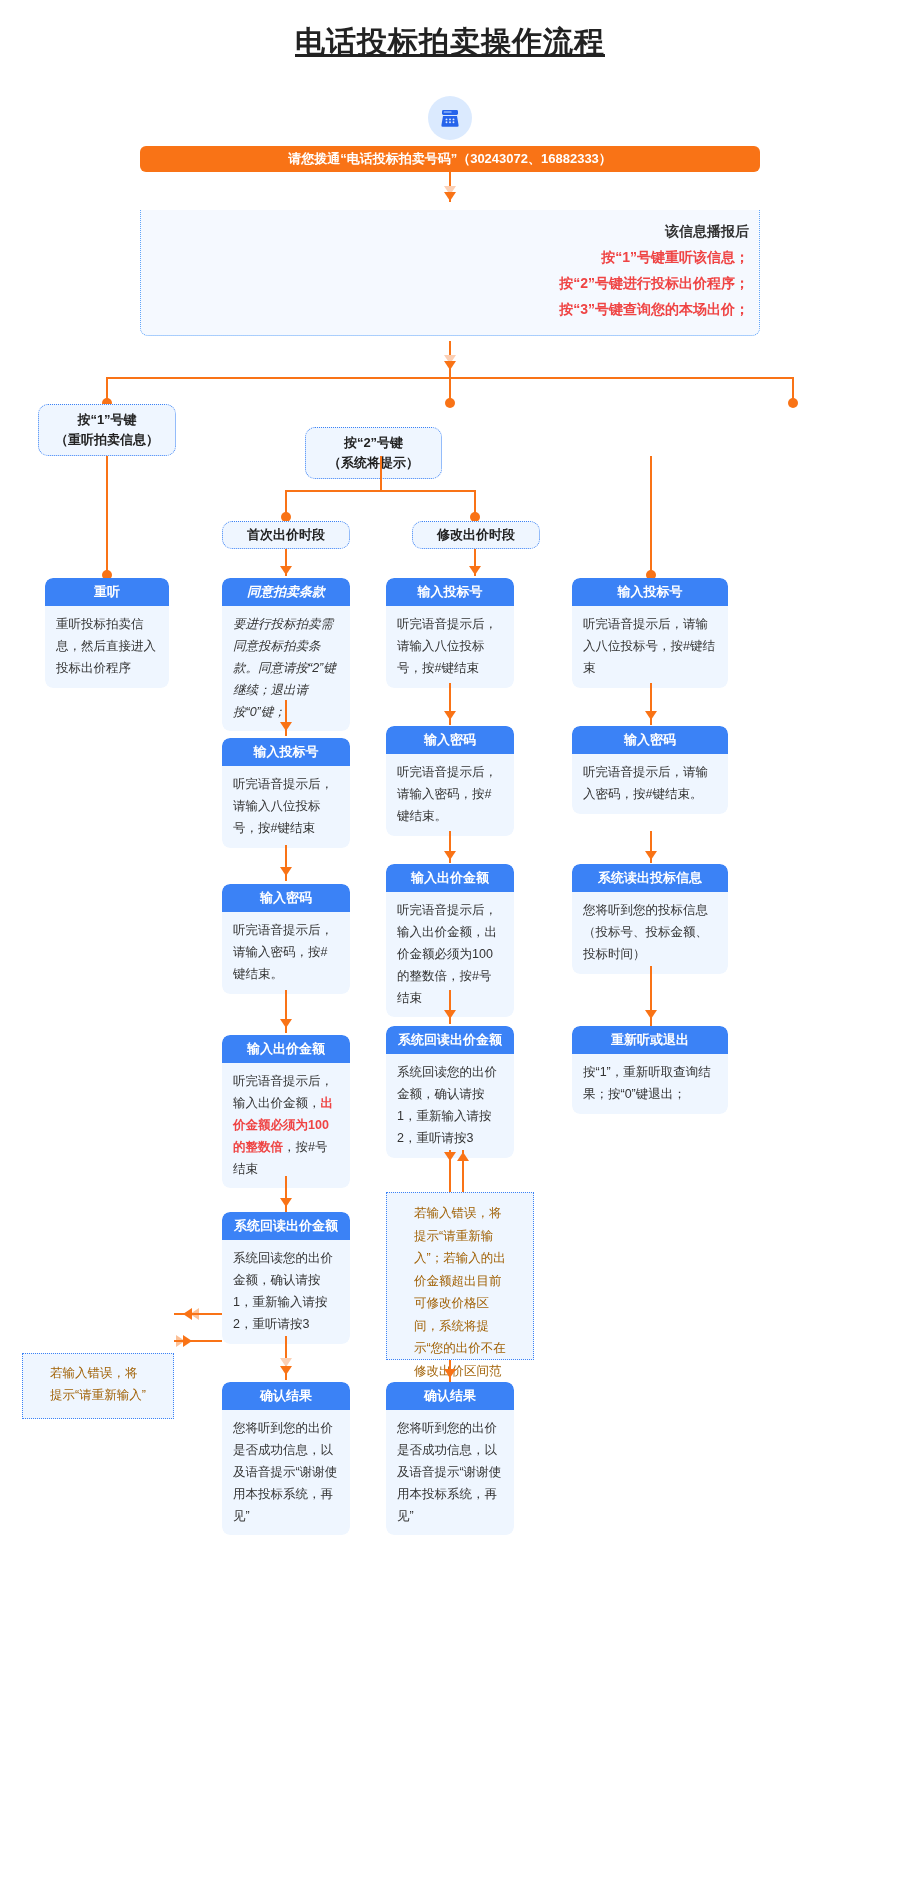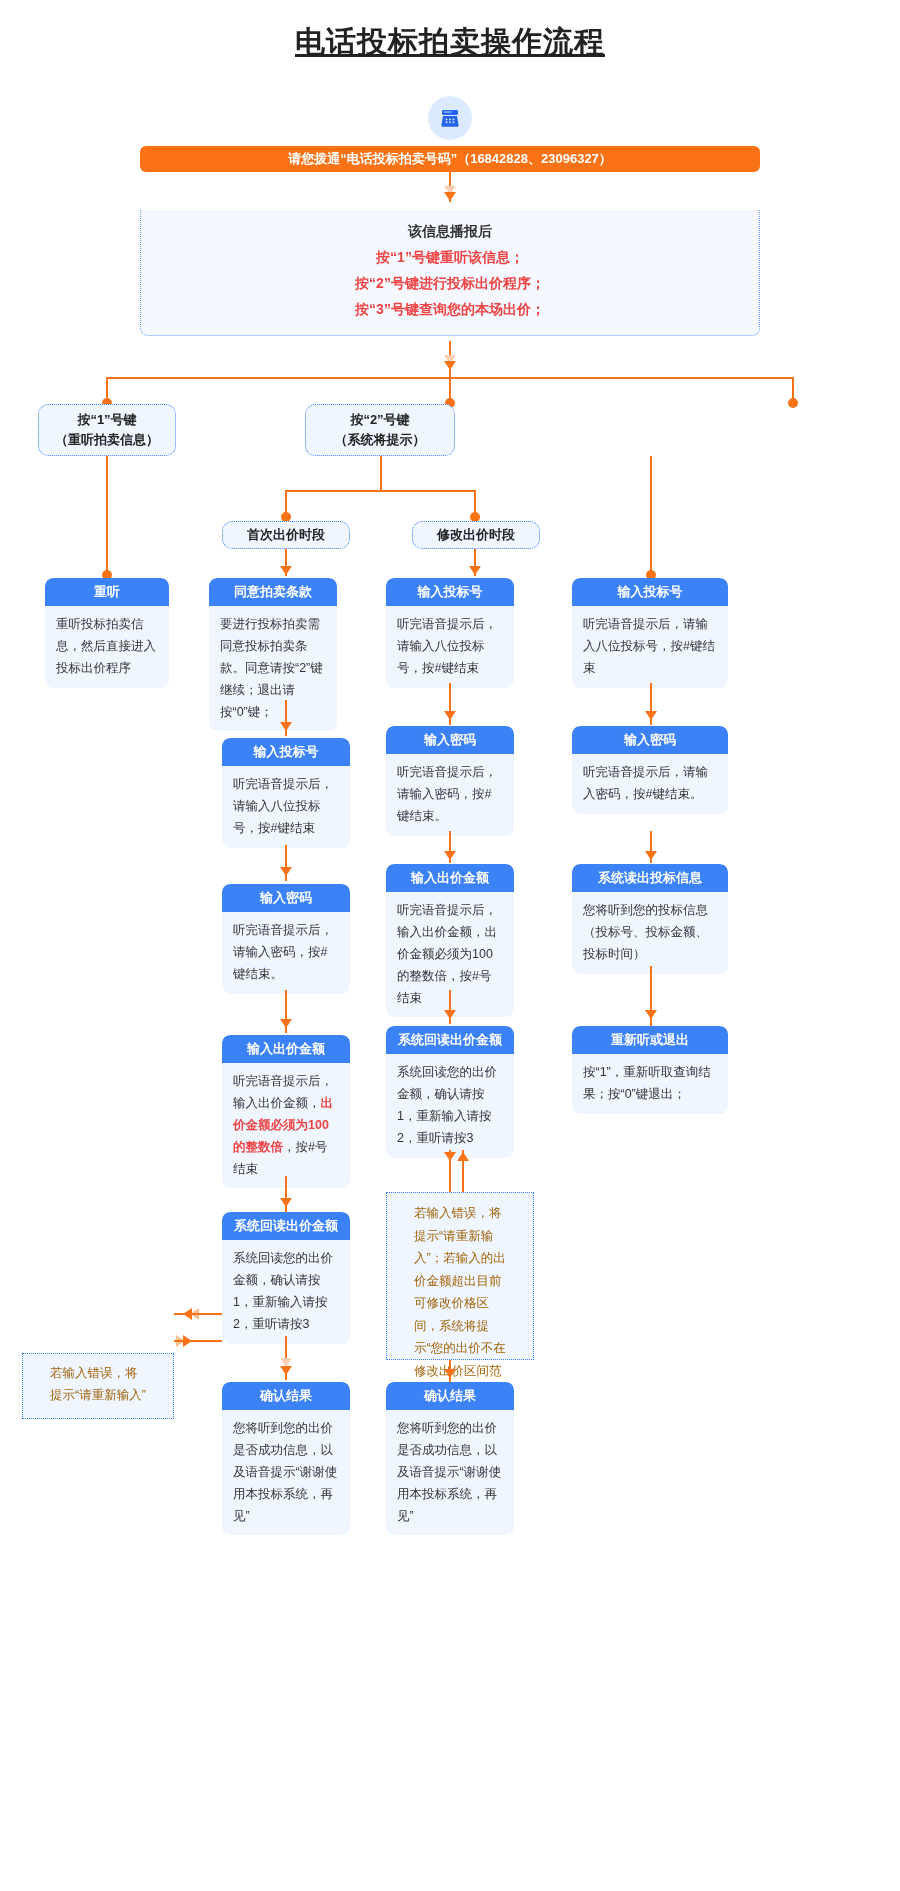--- a/index.html
+++ b/index.html
@@ -39,21 +39,21 @@
     background:#eff6ff;color:#333;font-size:12.5px;line-height:1.75;
     padding:8px 11px;border-radius:0 0 8px 8px;
   }
   .red{color:#ef4444;font-weight:bold;}
 
   
   .info-box{position:absolute;left:140px;top:210px;width:620px;}
   .info-box .card-head{border-radius:8px 8px 0 0;}
   .info-box .info-body{
     border:1.5px dotted #60a5fa;border-top:none;background:#f5f9ff;
-    border-radius:0 0 8px 8px;text-align:center;padding:9px 10px 12px;
+    border-radius:0 0 8px 8px;text-align:right;padding:9px 10px 12px;
     font-size:14px;line-height:1.85;
   }
   .info-body .plain{color:#333;font-weight:bold;}
   .info-body .rl{color:#ef4444;font-weight:bold;}
 
   
   .pill{
     position:absolute;border:1.5px dotted #3b82f6;background:#eff6ff;
     border-radius:10px;text-align:center;color:#222;font-weight:bold;
     font-size:13px;line-height:1.55;display:flex;flex-direction:column;
@@ -99,21 +99,21 @@
         <circle cx="8.5" cy="13.4" r="0.95"></circle>
           <circle cx="12" cy="13.4" r="0.95"></circle>
           <circle cx="15.5" cy="13.4" r="0.95"></circle>
         <circle cx="8.5" cy="16.3" r="0.95"></circle>
           <circle cx="12" cy="16.3" r="0.95"></circle>
           <circle cx="15.5" cy="16.3" r="0.95"></circle>
       </g>
     </svg>
   </div>
 
-  <div class="banner">请您拨通“电话投标拍卖号码”（16842828、23096327）</div>
+  <div class="banner">请您拨通“电话投标拍卖号码”（30243072、16882333）</div>
 
   <div class="vline" style="left:449px;top:172px;height:30px;"></div>
   <div class="arrow-d ghost" style="left:444px;top:186px;"></div>
   <div class="arrow-d" style="left:444px;top:192px;"></div>
 
   <div class="info-box">
     <div class="info-body">
       <div class="plain">该信息播报后</div>
       <div class="rl">按“1”号键重听该信息；</div>
       <div class="rl">按“2”号键进行投标出价程序；</div>
@@ -130,21 +130,21 @@
   <div class="vline" style="left:449px;top:377px;height:26px;"></div>
   <div class="vline" style="left:792px;top:377px;height:26px;"></div>
   <div class="dot" style="left:102px;top:398px;"></div>
   <div class="dot" style="left:445px;top:398px;"></div>
   <div class="dot" style="left:788px;top:398px;"></div>
 
   <div class="pill" style="left:38px;top:404px;width:138px;height:52px;">
     <div>按“1”号键</div>
     <div>（重听拍卖信息）</div>
   </div>
-  <div class="pill" style="left:305px;top:404px;width:150px;height:52px;">
+  <div class="pill" style="left:305px;top:427px;width:137px;height:52px;">
     <div>按“2”号键</div>
     <div>（系统将提示）</div>
   </div>
 
   <div class="vline" style="left:106px;top:456px;height:120px;"></div>
   <div class="dot" style="left:102px;top:570px;"></div>
 
   <div class="vline" style="left:650px;top:456px;height:120px;"></div>
   <div class="dot" style="left:646px;top:570px;"></div>
 
@@ -165,21 +165,21 @@
   <div class="vline" style="left:285px;top:549px;height:27px;"></div>
   <div class="arrow-d" style="left:280px;top:566px;"></div>
   <div class="vline" style="left:474px;top:549px;height:27px;"></div>
   <div class="arrow-d" style="left:469px;top:566px;"></div>
 
   <div class="card" style="left:45px;top:578px;width:124px;">
     <div class="card-head">重听</div>
     <div class="card-body">重听投标拍卖信息，然后直接进入投标出价程序</div>
   </div>
 
-  <div class="card" style="left:209px;top:578px;width:128px;">
+  <div class="card" style="left:222px;top:578px;width:128px;font-style:italic;">
     <div class="card-head">同意拍卖条款</div>
     <div class="card-body">要进行投标拍卖需同意投标拍卖条款。同意请按“2”键继续；退出请按“0”键；</div>
   </div>
   <div class="vline" style="left:285px;top:700px;height:36px;"></div>
   <div class="arrow-d" style="left:280px;top:722px;"></div>
 
   <div class="card" style="left:222px;top:738px;width:128px;">
     <div class="card-head">输入投标号</div>
     <div class="card-body">听完语音提示后，请输入八位投标号，按#键结束</div>
   </div>

